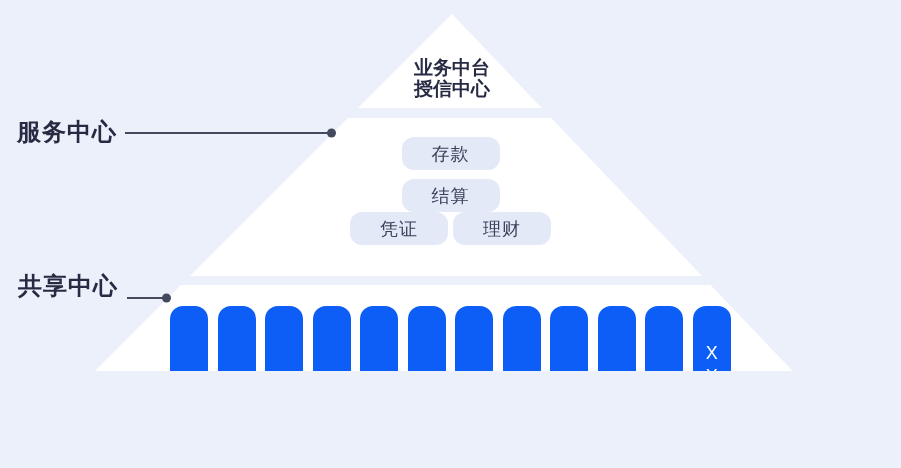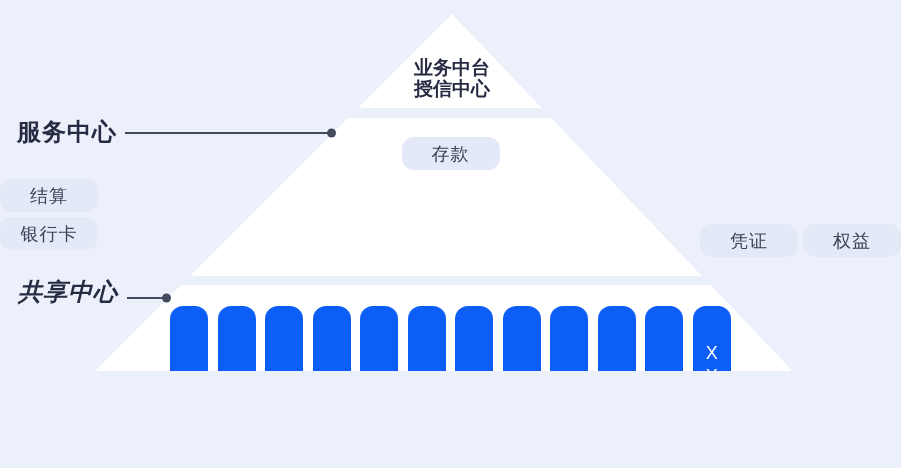--- a/index.html
+++ b/index.html
@@ -47,22 +47,22 @@
   
   .pill-row {
     position: absolute;
     left: 0;
     width: 100%;
     display: flex;
     justify-content: center;
     gap: 5px;
   }
   .row-1 { top: 137px; }
-  .row-2 { top: 179px; flex-direction: column; }
-  .row-3 { top: 224px; justify-content: flex-end; }
+  .row-2 { top: 179px; }
+  .row-3 { top: 212px; }
   .pill {
     width: 98px;
     height: 33px;
     background: #E3E9F7;
     border-radius: 12px;
     display: flex;
     align-items: center;
     justify-content: center;
     font-size: 18px;
     color: #3A4158;
@@ -98,21 +98,21 @@
   
   .side-label {
     position: absolute;
     font-size: 24px;
     font-weight: bold;
     color: #262B43;
     letter-spacing: 1px;
     white-space: nowrap;
   }
   .label-service { left: 17px; top: 116px; }
-  .label-shared  { left: 18px; top: 276px; font-style: italic; }
+  .label-shared  { left: 18px; top: 270px; }
 
   .connector {
     position: absolute;
     height: 2px;
     background: #444A5E;
   }
   .connector .dot {
     position: absolute;
     right: -8px;
     top: 50%;
@@ -139,25 +139,24 @@
   <div class="pyramid-title">
     <div>业务中台</div>
     <div>授信中心</div>
   </div>
 
   <div class="pill-row row-1">
     <div class="pill">存款</div>
   </div>
   <div class="pill-row row-2">
     <div class="pill">结算</div>
-    <div class="pill">银行卡</div>
   </div>
   <div class="pill-row row-3">
     <div class="pill">凭证</div>
-    <div class="pill">权益</div>
+    <div class="pill">理财</div>
   </div>
 
   <div class="bars-row">
     <div class="center-bar">用户中心</div>
     <div class="center-bar">客户中心</div>
     <div class="center-bar">合约中心</div>
     <div class="center-bar">产品中心</div>
     <div class="center-bar">营销中心</div>
     <div class="center-bar">定价中心</div>
     <div class="center-bar">账户中心</div>

